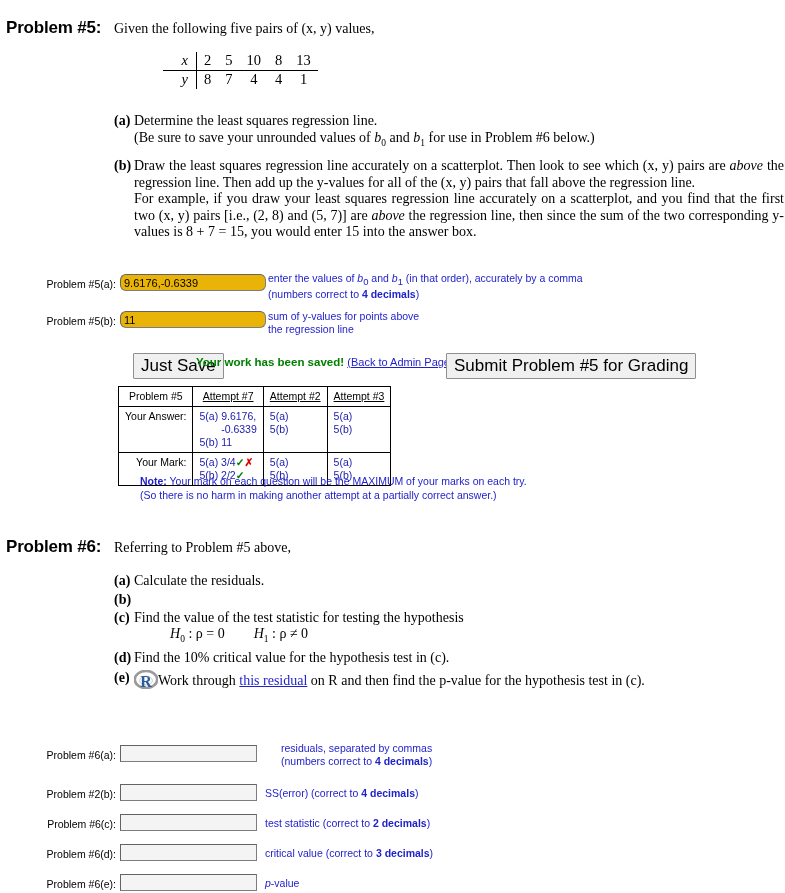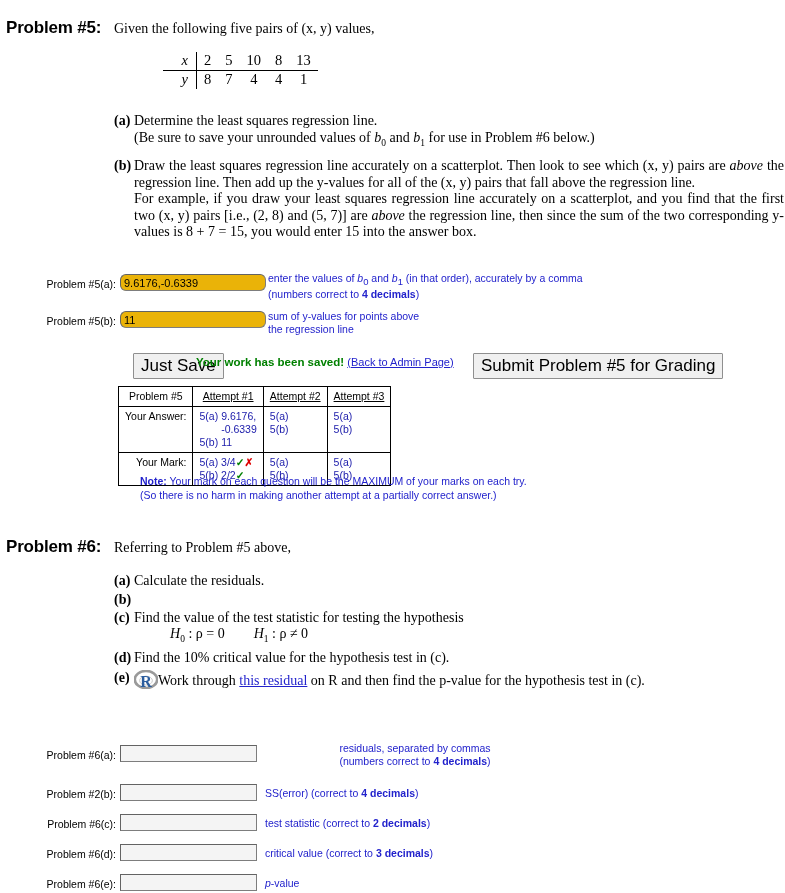--- a/index.html
+++ b/index.html
@@ -248,28 +248,28 @@
 <div class="abs hint" style="left:268px; top:310px; width:300px;">
   <div>sum of y-values for points above</div>
   <div>the regression line</div>
 </div>
 
 <button class="btn abs" style="left:133px; top:353px;">Just Save</button>
 <div class="abs saved-msg" style="left:196px; top:356px;">
   <span>Your work has been saved!</span>
   <span class="adminlink">(Back to Admin Page)</span>
 </div>
-<button class="btn abs" style="left:473px; top:353px;">Submit Problem #5 for Grading</button>
+<button class="btn abs" style="left:446px; top:353px;">Submit Problem #5 for Grading</button>
 
 <div class="abs" style="left:118px; top:386px;">
   <table class="att-table">
     <tbody>
         <tr>
       <td class="hdr">Problem #5</td>
-      <td class="colhdr">Attempt #1</td>
+      <td class="colhdr">Attempt #7</td>
       <td class="colhdr">Attempt #2</td>
       <td class="colhdr">Attempt #3</td>
     </tr>
     <tr>
       <td class="rowhdr">Your Answer:</td>
       <td class="cell">
         <div class="ansgrid">
           <span>5(a)</span>
           <span>9.6176,</span>
           <span></span>
@@ -352,21 +352,21 @@
           <ellipse cx="12" cy="10.6" rx="6.4" ry="4.4" fill="#ffffff" stroke="#c9c9c9" stroke-width="1"></ellipse>
           <text x="12" y="17" font-family="'Liberation Serif', serif" font-size="16" font-weight="bold" fill="#2b5d9e" text-anchor="middle">R</text>
         </svg>
       </span><span>Work through </span><span class="exlink">this residual</span><span> on R and then find the p-value for the hypothesis test in (c).</span>
     </div>
   </div>
 </div>
 
 <div class="abs ans-label" style="left:44px; top:749px; width:72px;">Problem #6(a):</div>
 <input class="ans-input abs" style="left: 120px; top: 745px; width: 137px;" type="text" value="">
-<div class="abs hint" style="left:265px; top:742px; width:300px;text-align:center;">
+<div class="abs hint" style="left:281px; top:742px; width:300px;">
   <div>residuals, separated by commas</div>
   <div><span>(numbers correct to </span><b>4 decimals</b><span>)</span></div>
 </div>
 
 <div class="abs ans-label" style="left:44px; top:788px; width:72px;">Problem #2(b):</div>
 <input class="ans-input abs" style="left: 120px; top: 784px; width: 137px;" type="text" value="">
 <div class="abs hint" style="left:265px; top:787px; width:300px;">
   <span>SS(error) (correct to </span><b>4 decimals</b><span>)</span>
 </div>
 

